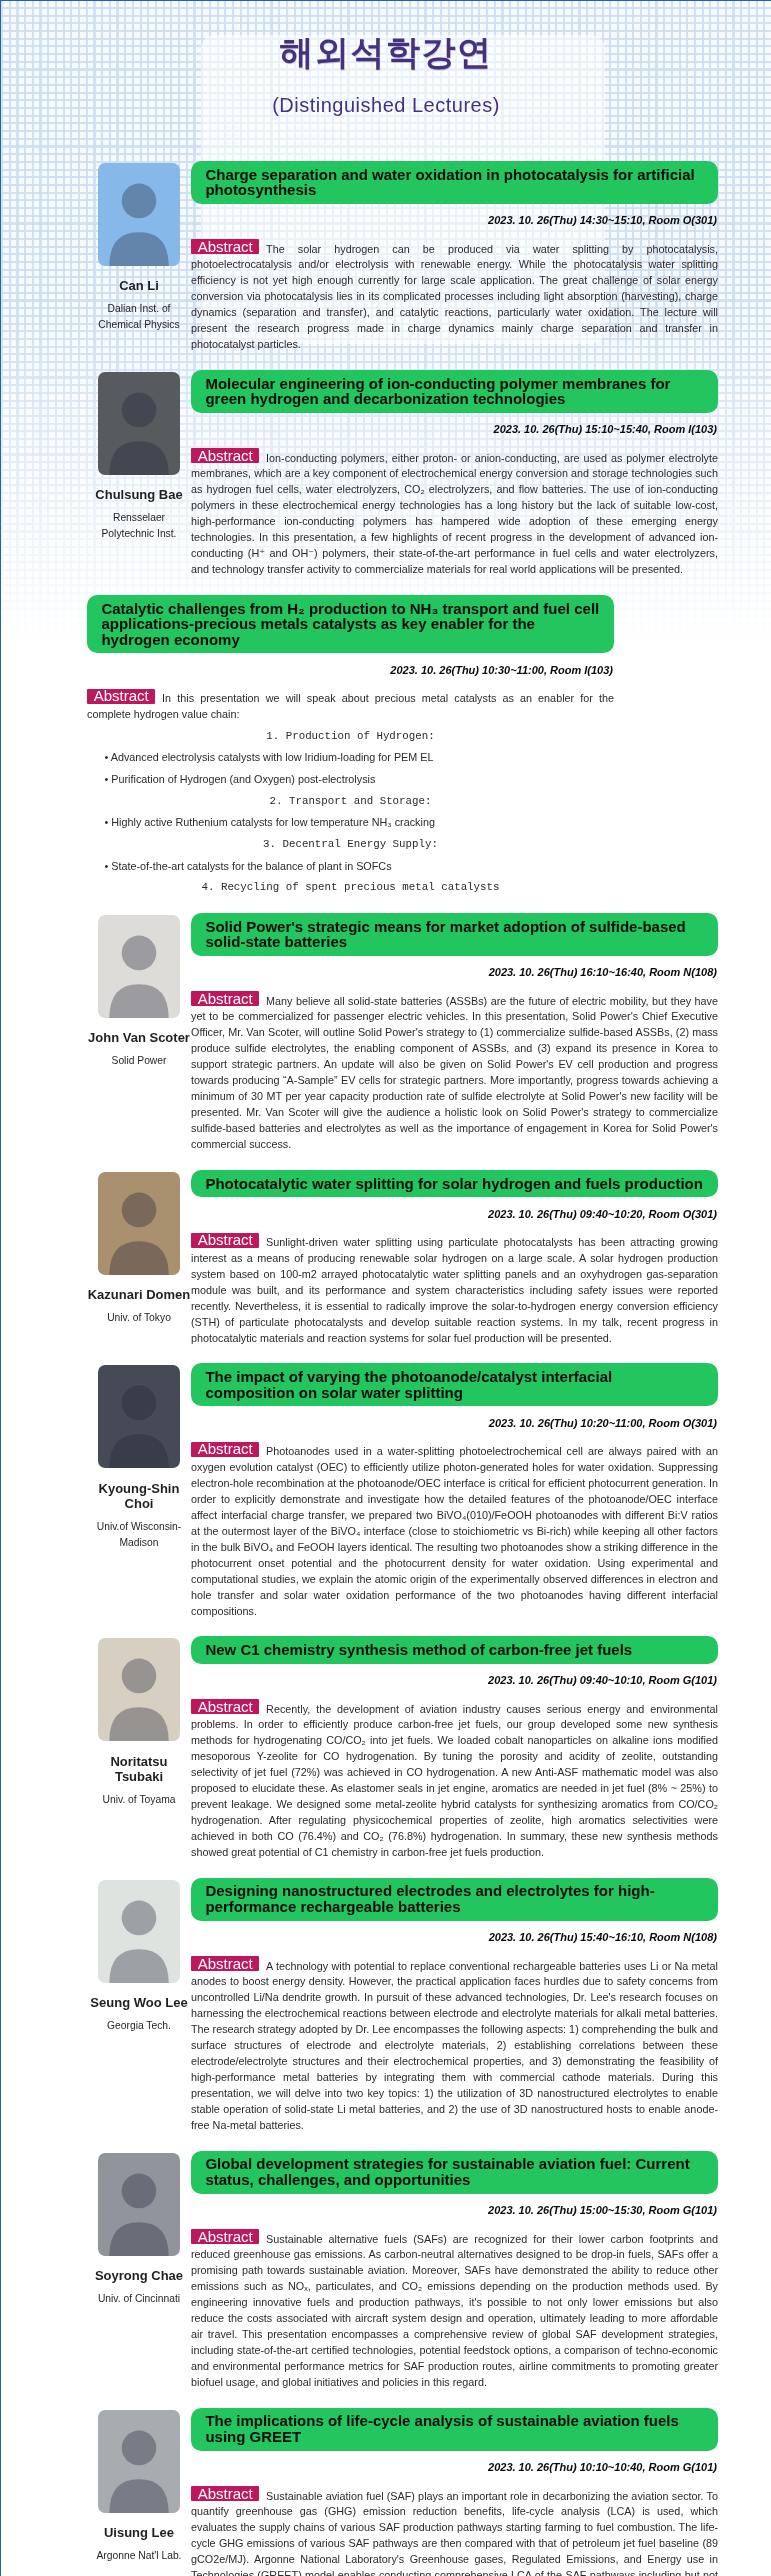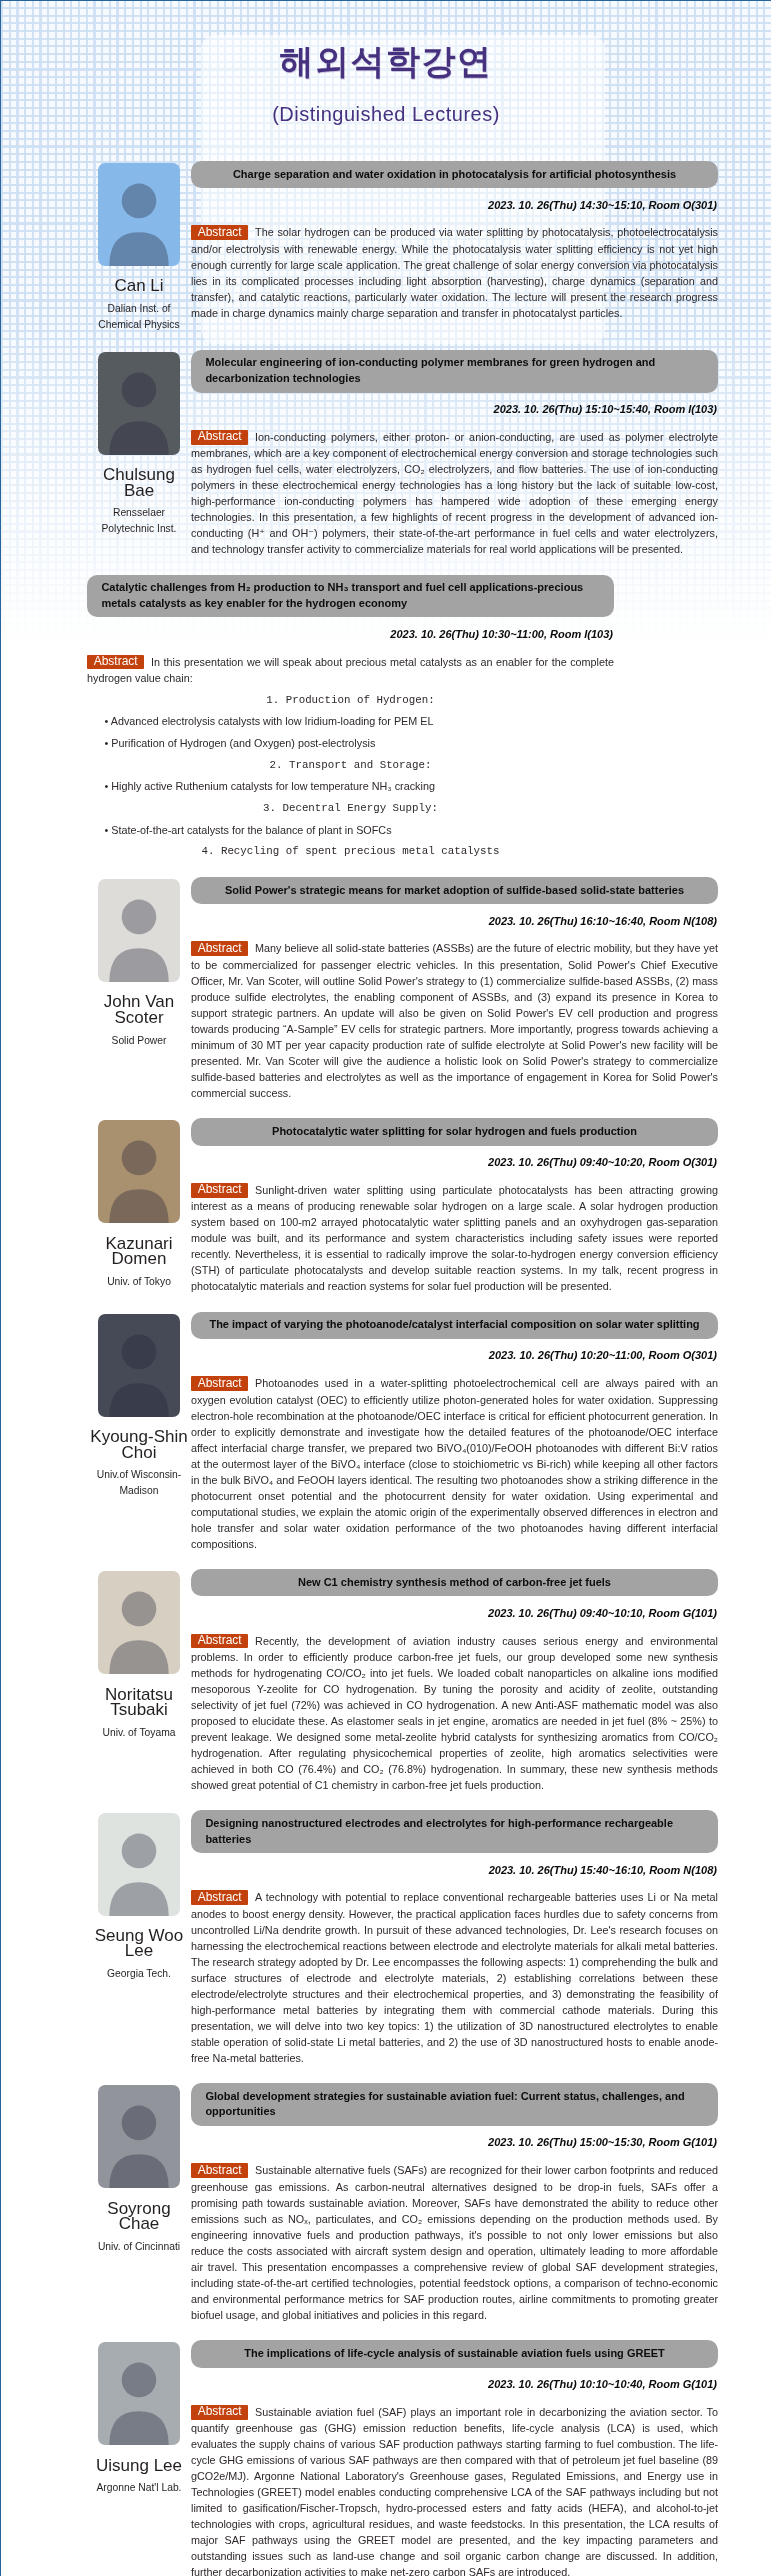--- a/index.html
+++ b/index.html
@@ -20,50 +20,50 @@
     position:absolute; left:0; top:0; right:0; height:701px;
     background:linear-gradient(to bottom, rgba(255,255,255,0) 0%, rgba(255,255,255,0) 45%, #ffffff 92%);
   }
   .header-card {
     position:absolute; left:200px; top:34px; width:404px; height:309px;
     background:rgba(255,255,255,.55); border-radius:13.4px;
   }
   .content { position:relative; }
   .page-header { position:relative; text-align:center; padding-top:29px; height:131px; }
   .title-ko {
-    margin:9px; font-size:34px; font-weight:bold; color:#46317e;
+    margin:0; font-size:34px; font-weight:bold; color:#46317e;
     letter-spacing:1.5px; text-shadow:0.5px 0.5px 0 rgba(70,49,126,.25);
   }
   .title-en { margin:17.5px 0 0 0; font-size:20px; font-weight:normal; color:#46317e; letter-spacing:0.5px; }
   .entries { position:relative; }
   .entry { display:flex; margin-bottom:17.5px; padding-left:86px; }
   .entry-left { flex:none; width:104px; text-align:center; padding-top:2.1px; }
   .photo {
     width:82px; height:103px; margin:0 auto 12.4px auto;
     border-radius:7.2px; overflow:hidden; position:relative;
   }
   .photo svg { display:block; width:100%; height:100%; }
-  .speaker-name { font-size:17px; font-weight:normal; color:#231f20; line-height:15.5px; margin:0 0 7.2px 0; }
+  .speaker-name { font-size:13px; font-weight:bold; color:#231f20; line-height:15.5px; margin:0 0 7.2px 0; }
   .speaker-affil { font-size:10.3px; color:#231f20; line-height:15.5px; }
   .entry-right { width:527px; margin-left:0; }
   .title-box {
-    background:#a3a3a3; border-radius:10.3px; padding:5.7px 14.4px 6.2px 14.4px;
-    font-size:11px; font-weight:bold; color:#0f0c0d; line-height:15.5px;
-    min-height:14.4px; display:flex; align-items:center;justify-content:center;
+    background:#22c55e; border-radius:10.3px; padding:5.7px 14.4px 6.2px 14.4px;
+    font-size:15px; font-weight:bold; color:#0f0c0d; line-height:15.5px;
+    min-height:14.4px; display:flex; align-items:center;
   }
   .datetime {
     text-align:right; font-size:11px; font-weight:bold; color:#0b0b0b;
     margin:10.3px 1px 12.4px 0; line-height:13.4px;font-style:italic;
   }
   .abstract p { margin:0; font-size:10.8px; line-height:16px; color:#2e282a; text-align:justify; }
   .abstract p.line { text-align:center; margin-top:5.7px;font-family:Liberation Mono, monospace; }
   .abstract p.bullet { text-align:left; margin-top:5.7px; padding-left:17.5px; }
   .badge {
-    display:inline-block; background:#c2410c; color:#ffffff;
-    font-size:12px; line-height:13.4px; padding:0.5px 6.7px 1px 6.7px;
+    display:inline-block; background:#be185d; color:#ffffff;
+    font-size:15px; line-height:13.4px; padding:0.5px 6.7px 1px 6.7px;
     margin-right:6.7px; border-radius:1px; font-weight:normal;
     position:relative; top:-0.5px;
   }
 </style>
 </head>
 <body>
 
 <div class="page">
   <div class="pattern-bg"></div>
   <div class="pattern-fade"></div>

